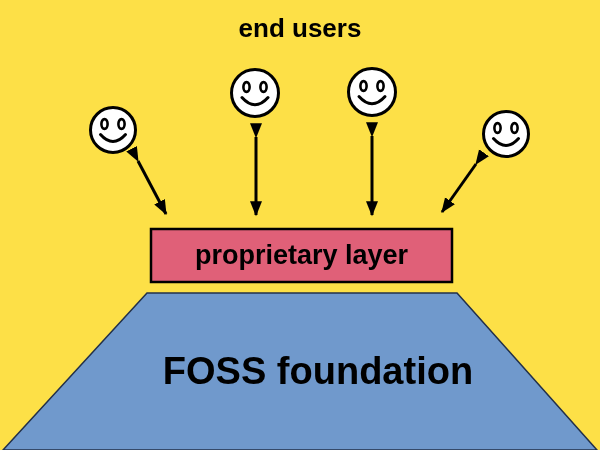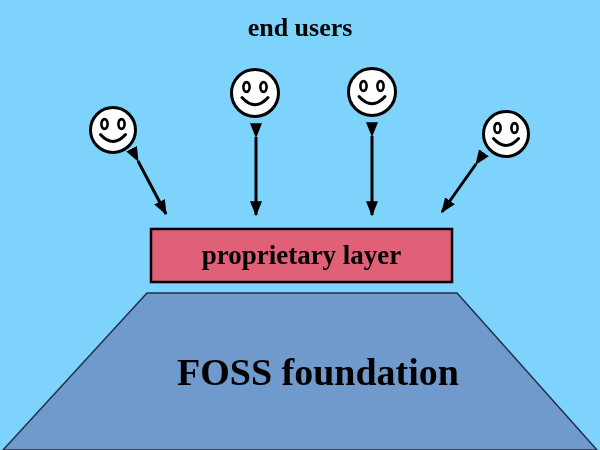--- a/index.html
+++ b/index.html
@@ -5,23 +5,22 @@
   html, body {
     margin: 0;
     padding: 0;
     background: #ffffff;
     font-family: "Liberation Sans", sans-serif;
   }
   .canvas {
     position: relative;
     width: 600px;
     height: 450px;
-    background: #7dd3fc;
+    background: #fde047;
     overflow: hidden;
-    font-family: Liberation Serif, serif;
   }
   .canvas svg {
     position: absolute;
     left: 0;
     top: 0;
   }
   .label {
     position: absolute;
     color: #000000;
     font-weight: bold;

